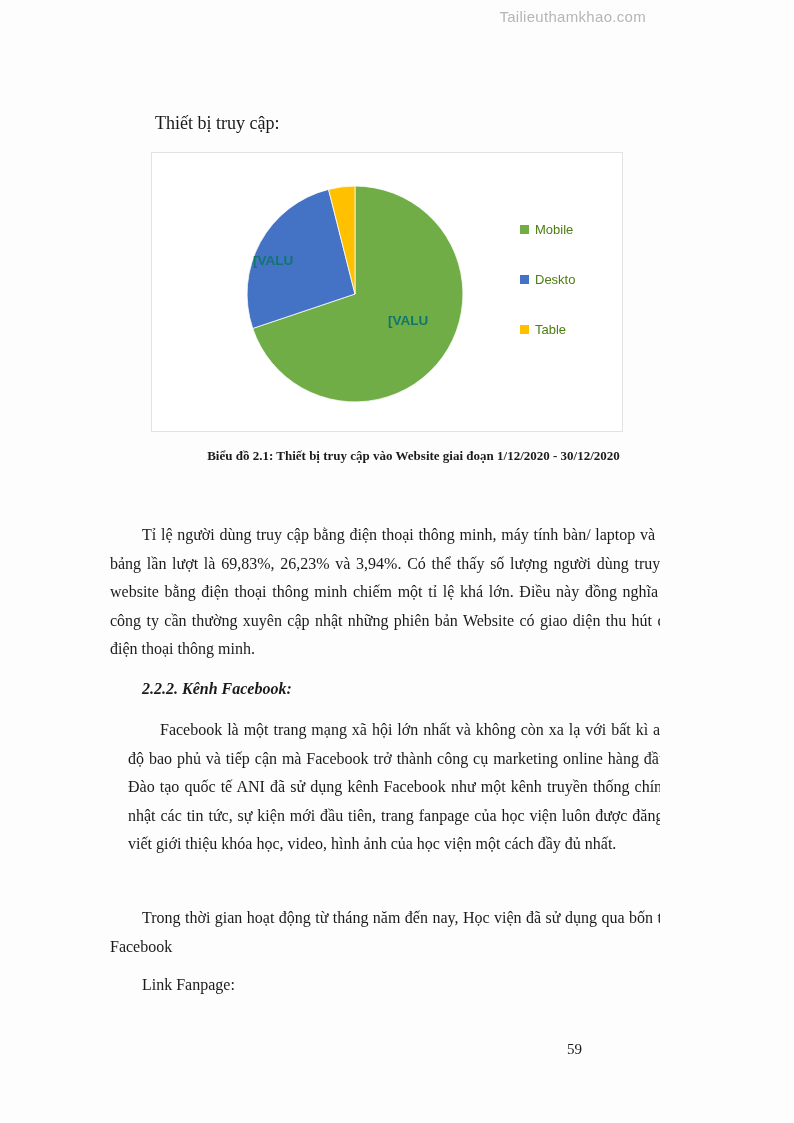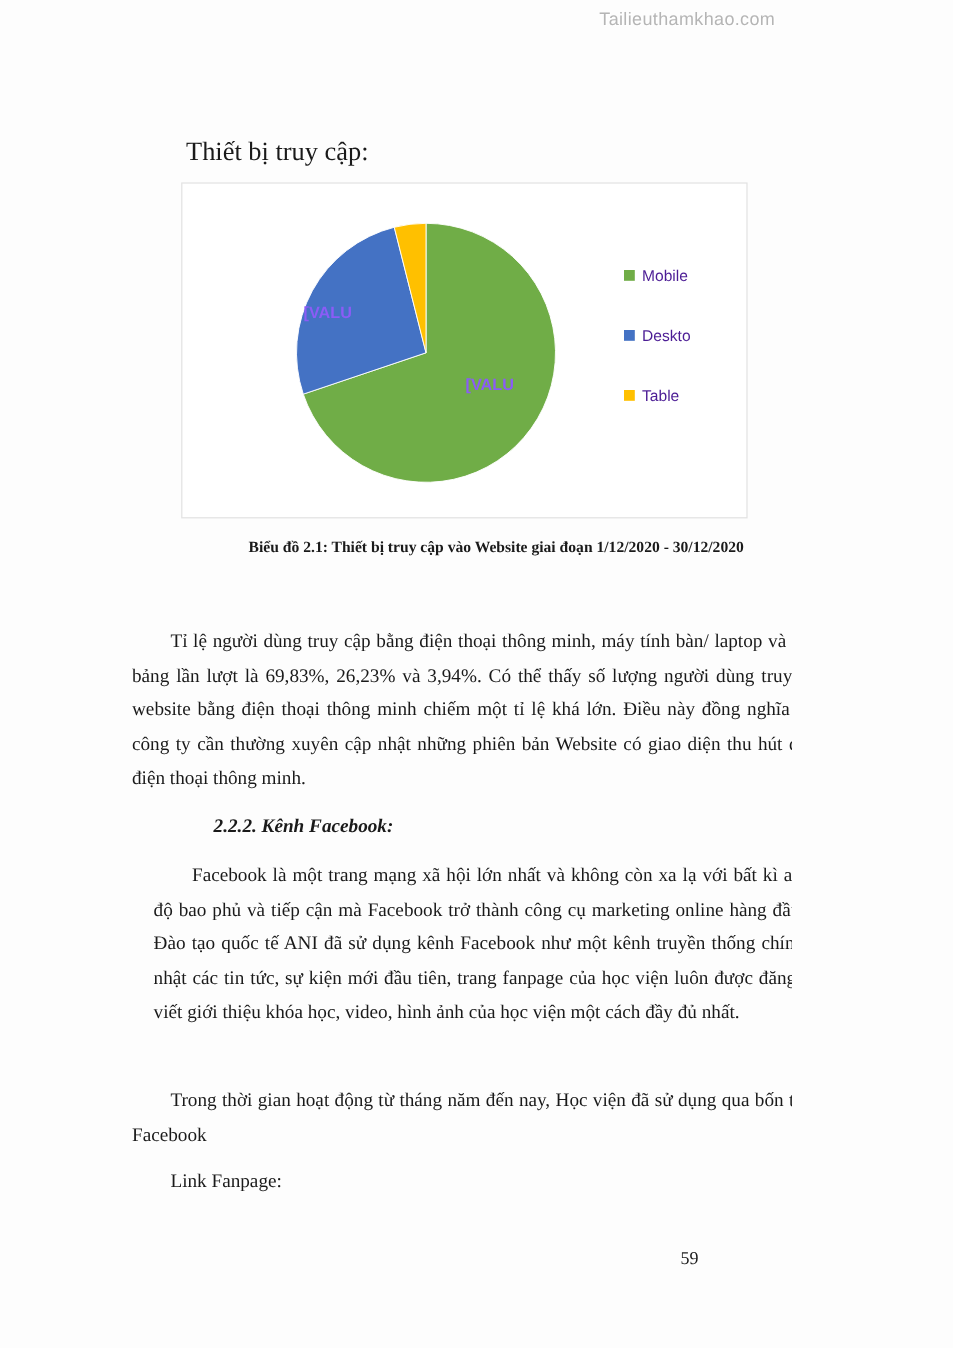--- a/index.html
+++ b/index.html
@@ -20,21 +20,21 @@
     font-family: "Liberation Sans", sans-serif;
     font-size: 15px;
     color: #b5b5b5;
     text-shadow: 1px 1px 0 #ffffff;
     letter-spacing: 0.3px;
   }
   .intro-label {
     position: absolute;
     left: 155px;
     top: 113px;
-    font-size: 22px;
+    font-size: 18px;
   }
   .chart-box {
     position: absolute;
     left: 151px;
     top: 152px;
     width: 472px;
     height: 280px;
     background: #ffffff;
     border: 1px solid #e2e2e2;
   }
@@ -43,35 +43,35 @@
     left: 94px;
     top: 32px;
     width: 218px;
     height: 218px;
   }
   .pie-label {
     position: absolute;
     font-family: "Liberation Sans", sans-serif;
     font-weight: bold;
     font-size: 13.5px;
-    color: #8b5cf6;
+    color: #0f766e;
     white-space: nowrap;
   }
   .pie-label.on-blue  { left: 101px; top: 100px; }
   .pie-label.on-green { left: 236px; top: 160px; }
   .legend {
     position: absolute;
     left: 368px;
     top: 69px;
     display: flex;
     flex-direction: column;
     gap: 36px;
     font-family: "Liberation Sans", sans-serif;
     font-size: 13px;
-    color: #4c1d95;
+    color: #4d7c0f;
   }
   .legend-item { display: flex; align-items: center; gap: 6px; height: 14px; }
   .legend-swatch { width: 9px; height: 9px; display: inline-block; flex: 0 0 auto; }
   .content {
     position: absolute;
     left: 110px;
     width: 607px;
   }
   .caption {
     top: 448px;
@@ -91,21 +91,20 @@
     text-align: justify;
     text-indent: 32px;
   }
   .p1 { top: 521px; }
   .heading-222 {
     top: 680px;
     left: 142px;
     font-weight: bold;
     font-style: italic;
     font-size: 16px;
-    margin-left: 36px;
   }
   .p2 { top: 716px; margin-left: 18px; }
   .p3 { top: 904px; }
   .link-label {
     top: 976px;
     left: 142px;
     font-size: 16px;
   }
   .page-number {
     position: absolute;

